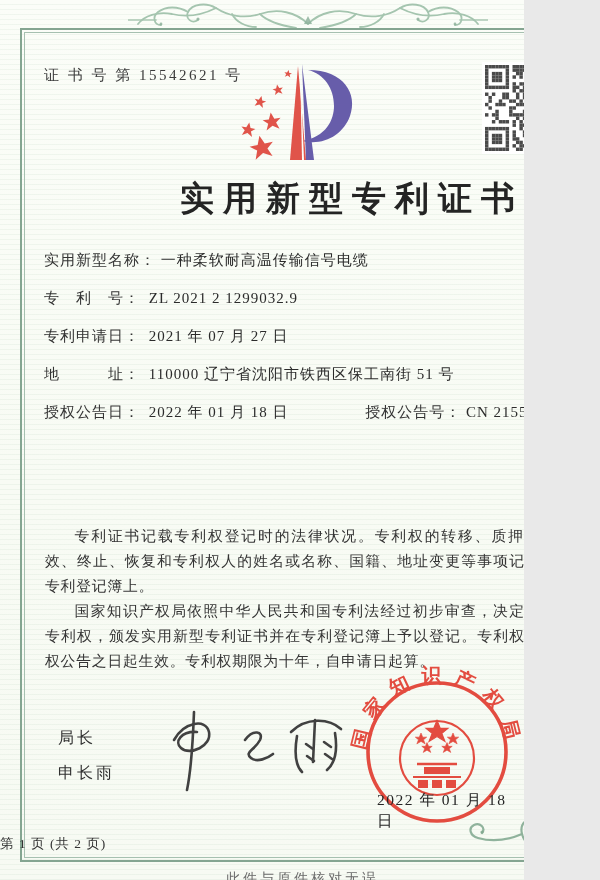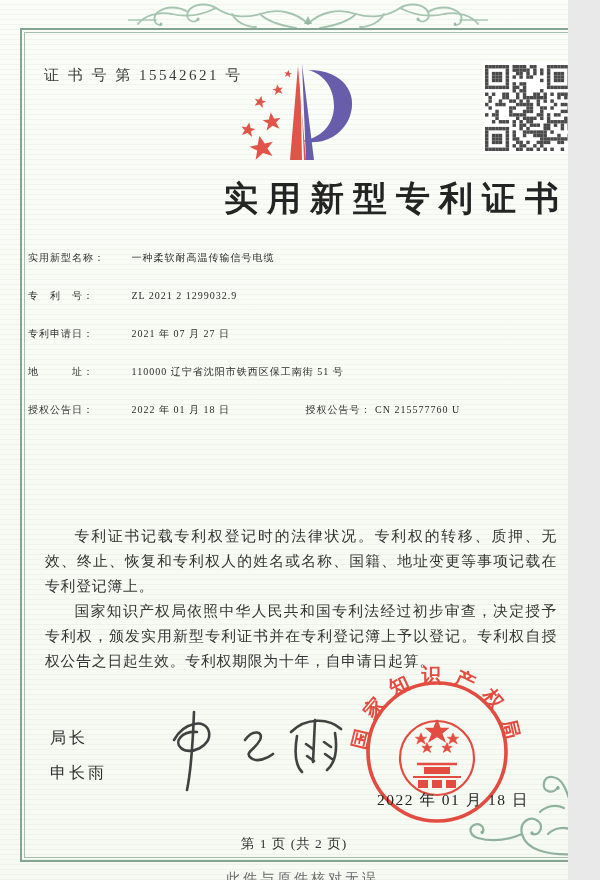--- a/index.html
+++ b/index.html
@@ -1,45 +1,45 @@
 <!DOCTYPE html>
 <html><head>
 <meta charset="utf-8">
 <style>
   html,body{margin:0;padding:0;background:#e9e9e9;}
   .page{
-    position:relative;width:568px;height:880px;overflow:hidden;
+    position:relative;width:524px;height:880px;overflow:hidden;
     background:linear-gradient(180deg,#fbfdf8 0%,#f8fbf4 55%,#f7faf3 100%);
     font-family:"Liberation Serif","DejaVu Serif",serif;color:#2f2f2f;
   }
   .page::before{
     content:"";position:absolute;inset:0;pointer-events:none;
     background:repeating-linear-gradient(0deg,rgba(163,198,170,.13) 0 1px,transparent 1px 5px);
   }
   .frame-outer{position:absolute;left:20px;top:28px;width:563px;height:830px;border:2px solid #84a591;}
   .frame-inner{position:absolute;inset:2px;border:1px solid #a6c0b0;}
   .cert-number{position:absolute;left:44px;top:66px;font-size:15px;letter-spacing:2.5px;color:#3c3c3c;}
   .logo{position:absolute;left:232px;top:56px;}
   .qr{position:absolute;left:482px;top:62px;background:#fff;padding:3px;}
   .title{position:absolute;left:0;top:176px;width:100%;text-align:right;
     font-size:34px;font-weight:bold;letter-spacing:9px;color:#242424;}
-  .fields{position:absolute;left:28px;top:251px;right:28px;font-size:10px;letter-spacing:1px;}
+  .fields{position:absolute;left:44px;top:251px;right:28px;font-size:15px;letter-spacing:1px;}
   .frow{height:38px;white-space:nowrap;}
   .frow .lab{display:inline-block;min-width:100px;color:#333;}
   .frow .val{color:#2b2b2b;}
   .frow .pair2{margin-left:72px;}
   .paras{position:absolute;left:45px;top:524px;width:512px;font-size:14.8px;line-height:25px;
     letter-spacing:.8px;color:#343434;text-align:justify;}
   .paras p{margin:0;text-indent:2em;}
   .signer{position:absolute;left:50px;top:728px;font-size:16px;letter-spacing:3px;color:#303030;}
-  .signer div{margin-bottom:14px;}
+  .signer div{margin-bottom:14px;margin-left:8px;}
   .signature{position:absolute;left:148px;top:700px;}
   .seal{position:absolute;left:348px;top:663px;opacity:.93;}
   .seal-date{position:absolute;left:377px;top:790px;font-size:15.5px;letter-spacing:1.5px;color:#252525;}
-  .footer-page{position:absolute;left:0;top:835px;width:100%;text-align:center;font-size:13.5px;letter-spacing:1px;color:#333;padding-left:10px;}
+  .footer-page{position:absolute;left:0;top:835px;width:100%;font-size:13.5px;letter-spacing:1px;color:#333;}
   .cutoff{position:absolute;left:226px;top:870px;height:10px;overflow:hidden;font-size:14px;color:#6a6a6a;letter-spacing:3px;text-align:center;}
   .top-band{position:absolute;left:128px;top:0;}
   .corner-orn{position:absolute;left:428px;top:768px;}
 </style>
 </head>
 <body>
 
 <div class="page">
 
   <svg width="0" height="0" style="position:absolute">

